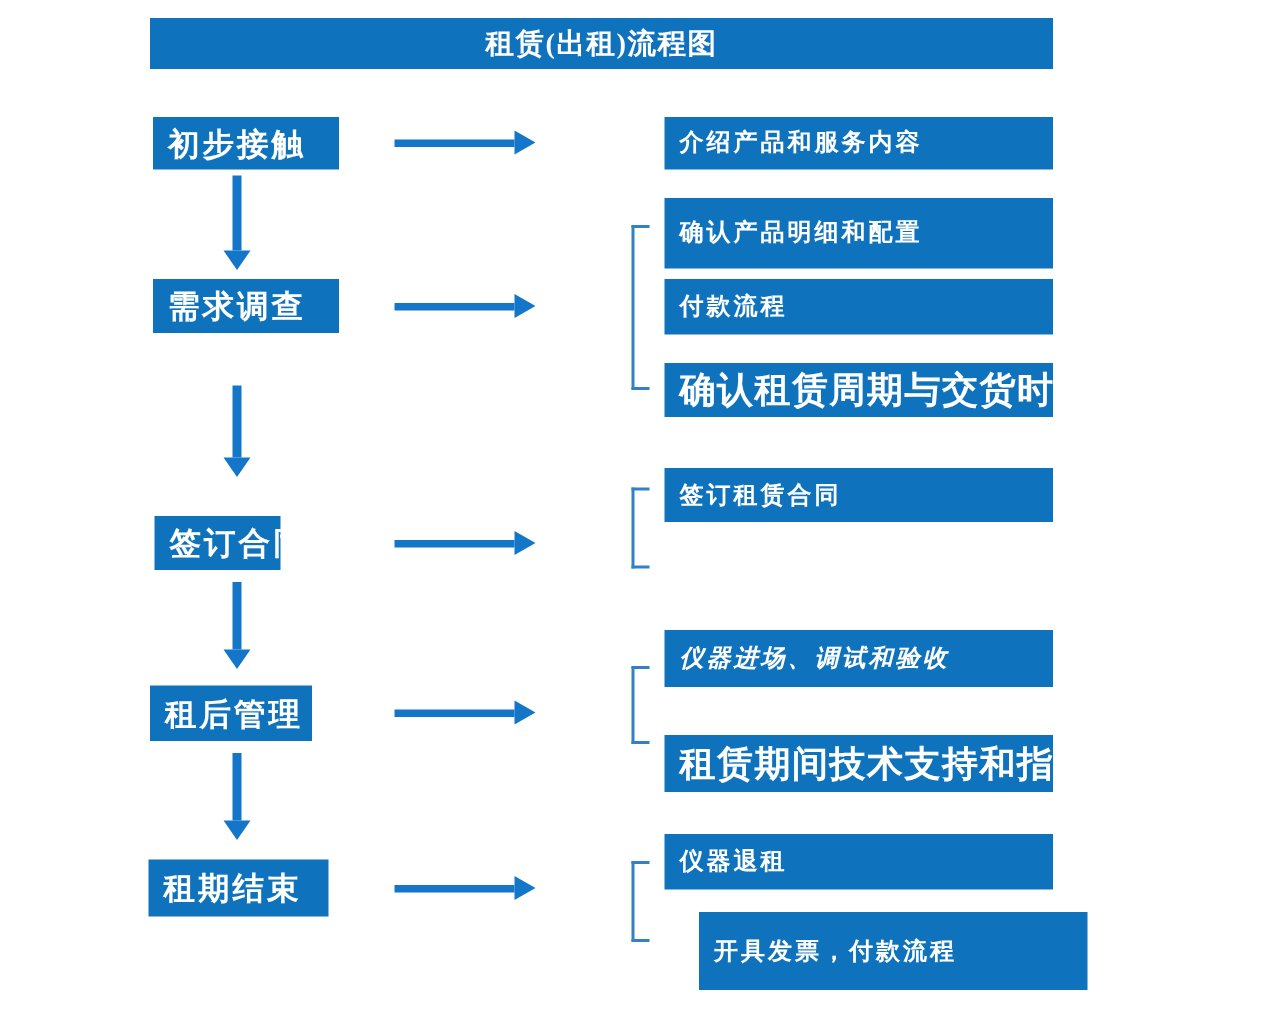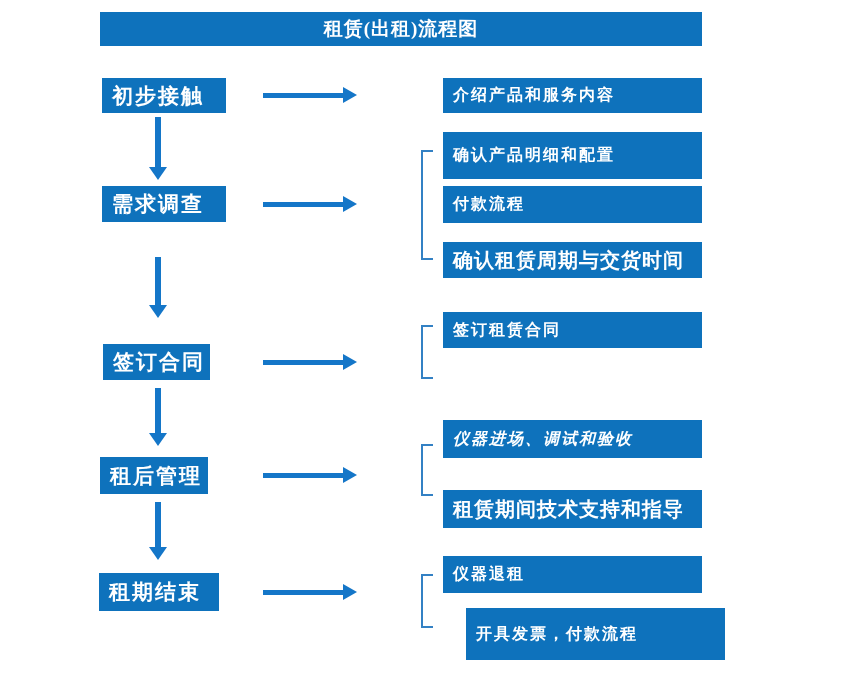--- a/index.html
+++ b/index.html
@@ -26,21 +26,21 @@
     color:#ffffff;
     font-weight:bold;
     font-size:16px;
     letter-spacing:2px;
     display:flex;align-items:center;
     padding-left:10px;
     box-sizing:border-box;
     white-space:nowrap;
   }
   .box.step{font-size:21px;}
-  .box.long{font-size:20px;letter-spacing:1px;}
+  .box.long{font-size:24px;letter-spacing:1px;}
   
   .h-arrow{
     position:absolute;
     display:flex;align-items:center;
     height:16px;
   }
   .h-arrow .shaft{height:5px;flex:1;background:#1476C8;}
   .h-arrow .head{
     width:0;height:0;
     border-top:8px solid transparent;
@@ -74,21 +74,21 @@
 <body>
 
 <div class="canvas">
 
   <div class="title-bar">
     <span>租赁(出租)流程图</span>
   </div>
 
   <div class="box step" style="left:102px;top:78px;width:124px;height:35px;">初步接触</div>
   <div class="box step" style="left:102px;top:186px;width:124px;height:36px;">需求调查</div>
-  <div class="box step" style="left:103px;top:344px;width:107px;height:36px;">签订合同</div>
+  <div class="box step" style="left:103px;top:344px;width:84px;height:36px;">签订合同</div>
   <div class="box step" style="left:100px;top:457px;width:108px;height:37px;">租后管理</div>
   <div class="box step" style="left:99px;top:573px;width:120px;height:38px;">租期结束</div>
 
   <div class="v-arrow" style="left:149px;top:117px;height:63px;">
     <div class="shaft"></div>
       <div class="head"></div>
   </div>
   <div class="v-arrow" style="left:149px;top:257px;height:61px;">
     <div class="shaft"></div>
       <div class="head"></div>

